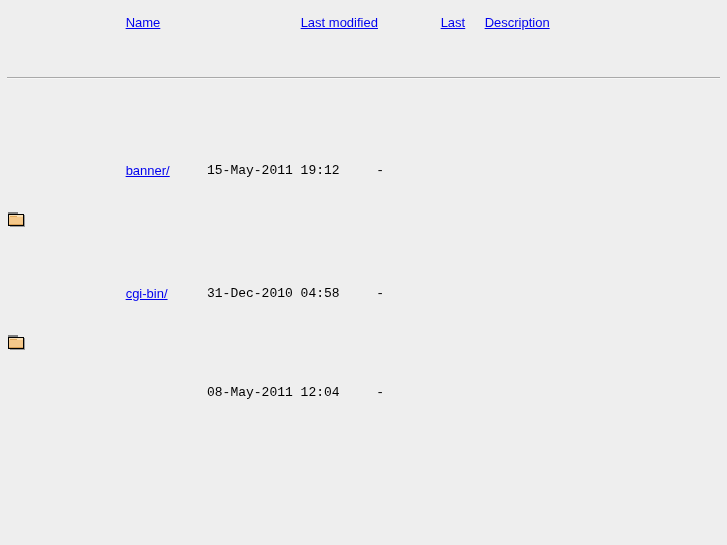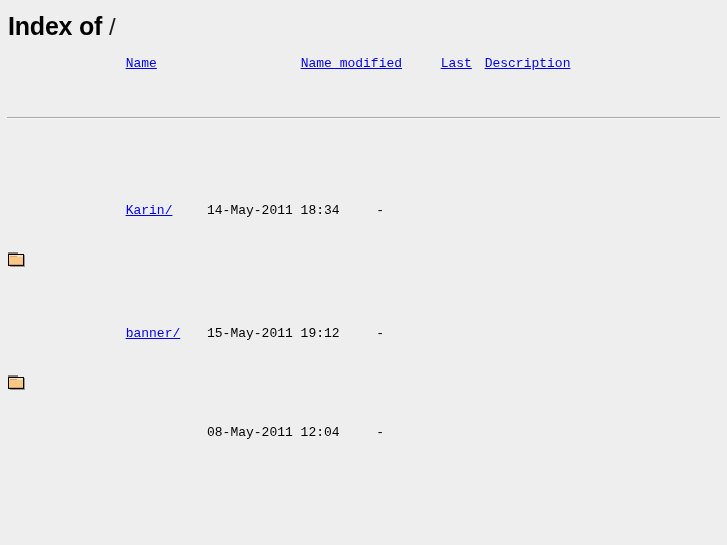--- a/index.html
+++ b/index.html
@@ -78,21 +78,21 @@
   tr.header-row th.h-icon { }
   tr.header-row th.h-name { padding-left: 0; }
   tr.header-row th.h-date { }
   tr.header-row th.h-size { }
   tr.header-row th.h-desc { }
 
   a.col-link,
   a.entry-link {
     color: #0000ee;
     text-decoration: underline;
-    font-family: Liberation Mono, monospace;
+    font-family: Liberation Sans, sans-serif;
     font-size: 13px;
   }
 
   
   tr.rule-row td {
     padding: 0;
     height: 10px;
   }
   .hr-line {
     height: 0;
@@ -124,101 +124,100 @@
     position: relative;
     margin-top: 1px;
   }
   .folder-icon svg { display: block; }
 </style>
 </head>
 <body>
 
 <div class="page">
 
-  <h1 class="index-title"><span>Index of </span><span class="slash">/</span></h1>
 
   <div class="listing">
     <table class="index-table">
       <colgroup>
         <col class="col-icon">
         <col class="col-name">
         <col class="col-date">
         <col class="col-size">
         <col class="col-desc">
       </colgroup>
       <thead>
         <tr class="header-row">
           <th class="h-icon"></th>
           <th class="h-name">
             <a class="col-link" href="?C=N;O=D">Name</a>
           </th>
           <th class="h-date">
-            <a class="col-link" href="?C=M;O=A">Name modified</a>
+            <a class="col-link" href="?C=M;O=A">Last modified</a>
           </th>
           <th class="h-size">
             <a class="col-link" href="?C=S;O=A">Last</a>
           </th>
           <th class="h-desc">
             <a class="col-link" href="?C=D;O=A">Description</a>
           </th>
         </tr>
       </thead>
       <tbody>
         <tr class="rule-row">
           <td colspan="5">
             <hr class="hr-line">
           </td>
         </tr>
+
 
         <tr class="entry-row">
           <td class="c-icon">
             <span class="folder-icon">
               <svg width="20" height="22" viewBox="0 0 20 22" xmlns="http://www.w3.org/2000/svg" shape-rendering="crispEdges">
                 <rect x="1" y="2" width="10" height="3" fill="#808080"></rect>
                 <rect x="1" y="4" width="16" height="12" fill="#000000"></rect>
                 <rect x="2" y="5" width="14" height="10" fill="#f5c88a"></rect>
                 <rect x="2" y="5" width="14" height="2" fill="#fadfb4"></rect>
                 <rect x="3" y="6" width="7" height="1" fill="#e0a85c"></rect>
                 <rect x="2" y="14" width="14" height="1" fill="#d9a055"></rect>
                 <rect x="3" y="16" width="14" height="1" fill="#9a9a9a"></rect>
                 <rect x="17" y="5" width="1" height="12" fill="#9a9a9a"></rect>
               </svg>
             </span>
           </td>
           <td class="c-name">
-            <a class="entry-link" href="Karin/">Karin/</a>
-          </td>
-          <td class="c-date">14-May-2011 18:34</td>
+            <a class="entry-link" href="banner/">banner/</a>
+          </td>
+          <td class="c-date">15-May-2011 19:12</td>
           <td class="c-size">-</td>
           <td class="c-desc"></td>
         </tr>
 
         <tr class="entry-row">
           <td class="c-icon">
             <span class="folder-icon">
               <svg width="20" height="22" viewBox="0 0 20 22" xmlns="http://www.w3.org/2000/svg" shape-rendering="crispEdges">
                 <rect x="1" y="2" width="10" height="3" fill="#808080"></rect>
                 <rect x="1" y="4" width="16" height="12" fill="#000000"></rect>
                 <rect x="2" y="5" width="14" height="10" fill="#f5c88a"></rect>
                 <rect x="2" y="5" width="14" height="2" fill="#fadfb4"></rect>
                 <rect x="3" y="6" width="7" height="1" fill="#e0a85c"></rect>
                 <rect x="2" y="14" width="14" height="1" fill="#d9a055"></rect>
                 <rect x="3" y="16" width="14" height="1" fill="#9a9a9a"></rect>
                 <rect x="17" y="5" width="1" height="12" fill="#9a9a9a"></rect>
               </svg>
             </span>
           </td>
           <td class="c-name">
-            <a class="entry-link" href="banner/">banner/</a>
-          </td>
-          <td class="c-date">15-May-2011 19:12</td>
+            <a class="entry-link" href="cgi-bin/">cgi-bin/</a>
+          </td>
+          <td class="c-date">31-Dec-2010 04:58</td>
           <td class="c-size">-</td>
           <td class="c-desc"></td>
         </tr>
-
 
         <tr class="entry-row">
           <td class="c-icon">
             
           </td>
           <td class="c-name">
             
           </td>
           <td class="c-date">08-May-2011 12:04</td>
           <td class="c-size">-</td>

